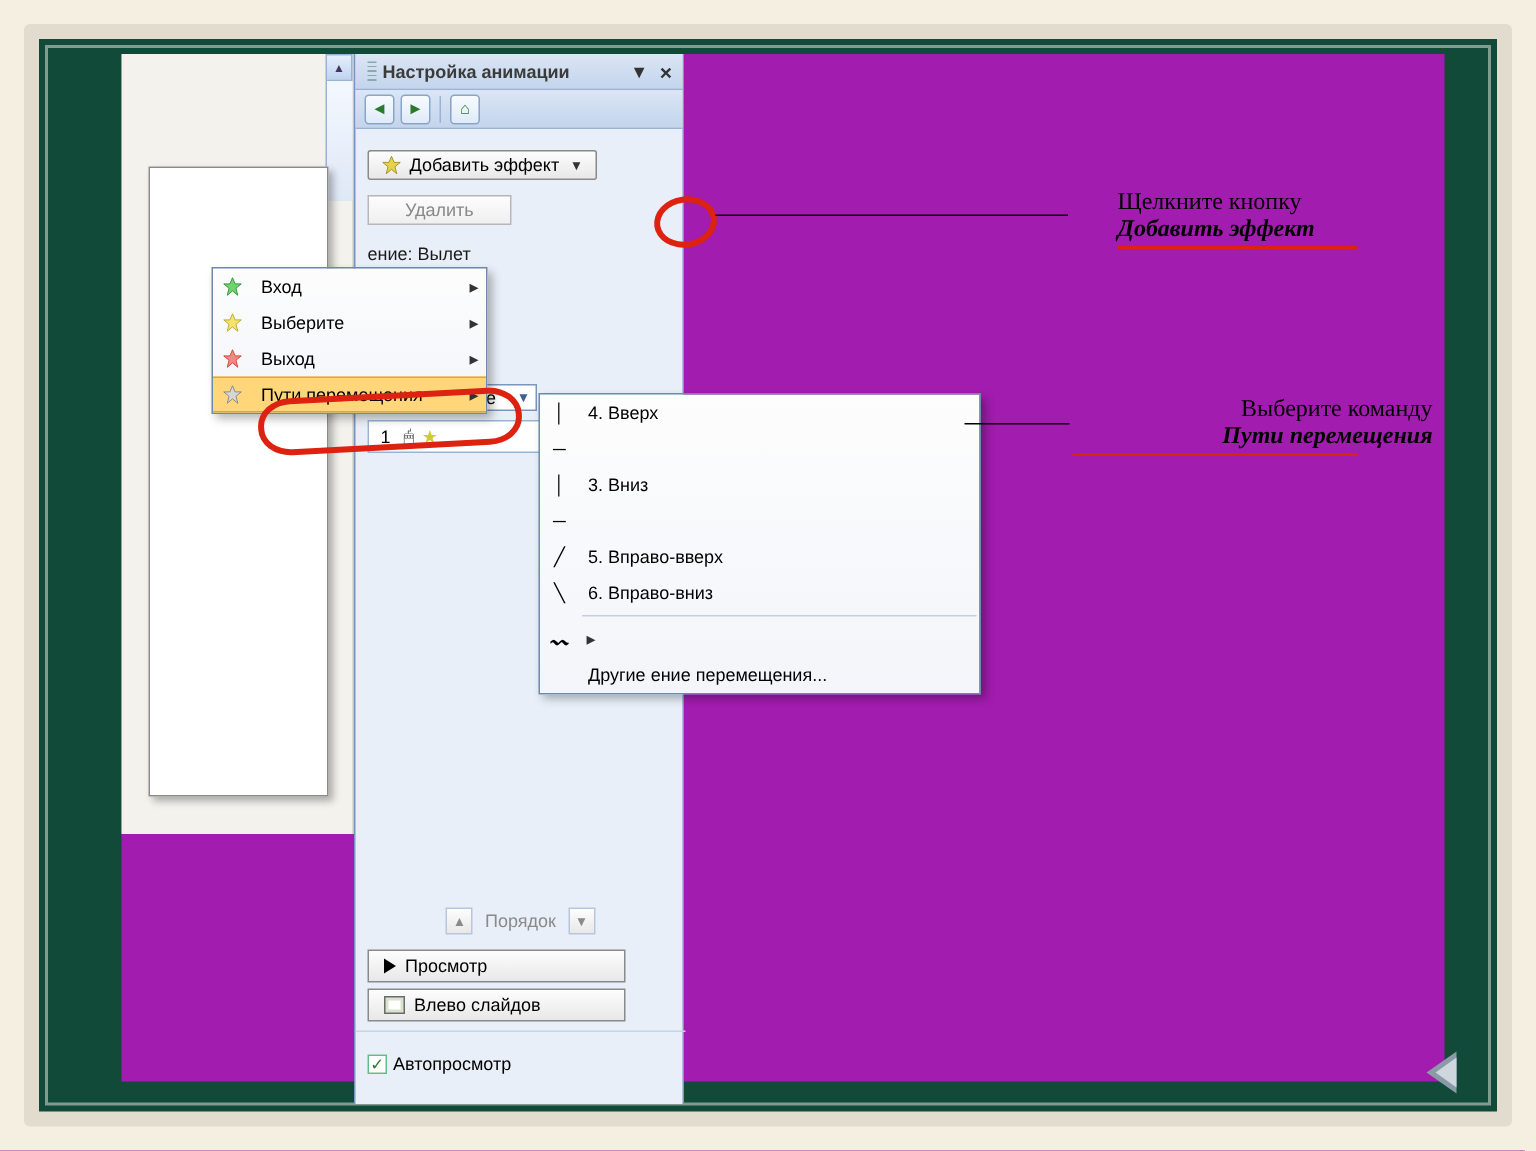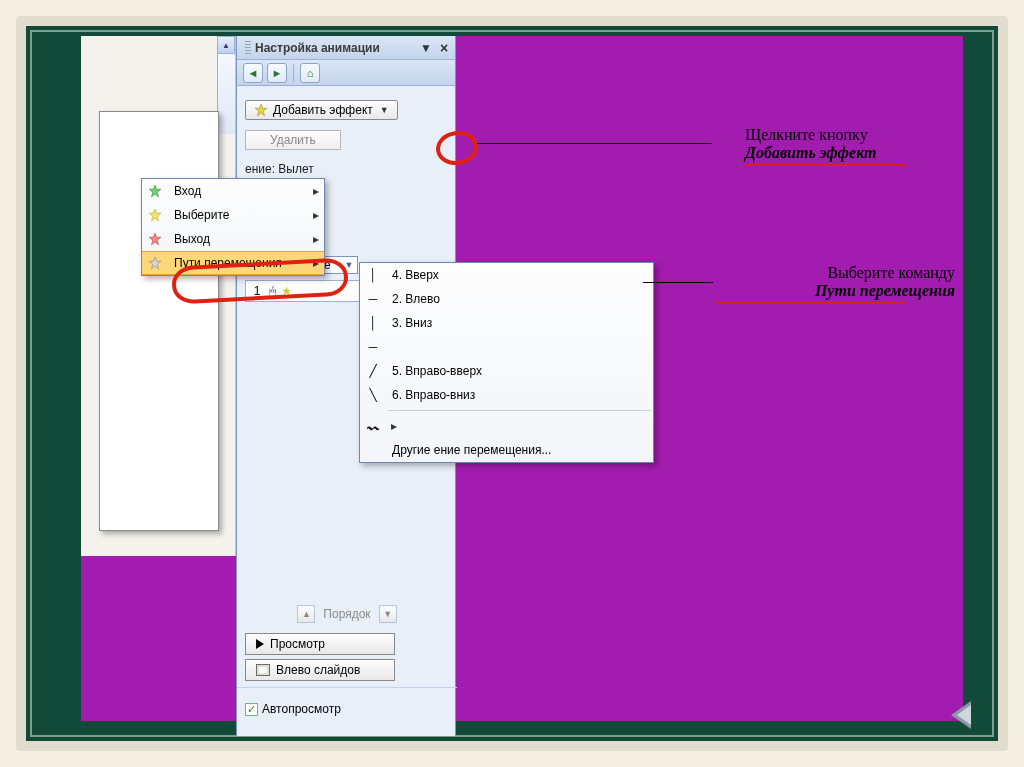--- a/index.html
+++ b/index.html
@@ -82,21 +82,21 @@
     border:1px solid #9ab3d5; background:#fff; width:180px; height:22px; display:flex; align-items:center; gap:5px; padding:0 4px; margin-top:6px;
   }
   .list-row .num{width:14px;text-align:center;}
   .list-row .item-star{color:#cc3;}
   .list-row .arr{margin-left:auto;font-size:9px;color:#406090;}
 
   
   .pane-foot { position:absolute; left:8px; bottom:20px; width:204px; }
   .order-row { display:flex; align-items:center; justify-content:center; gap:8px; color:#8a8a8a; padding:6px 0;}
   .order-arrow{ width:18px;height:18px;border:1px solid #b7c6dc;background:linear-gradient(#fdfdfd,#e8e8e8);display:flex;align-items:center;justify-content:center;font-size:9px;color:#8a8a8a;}
-  .foot-btn { display:flex;align-items:center;gap:6px;border:1px solid #8a8a8a;background:linear-gradient(#fdfdfd,#e8e8e8);padding:3px 10px;margin:4px 0;width:150px;}
+  .foot-btn { display:flex;align-items:center;gap:6px;border:1px solid #8a8a8a;background:linear-gradient(#fdfdfd,#e8e8e8);padding:3px 10px;margin:4px 0;width:172px;}
   .play-tri{width:0;height:0;border-left:8px solid #000;border-top:5px solid transparent;border-bottom:5px solid transparent;}
   .slideshow-ico{width:14px;height:12px;border:1px solid #6b6b6b;background:#d9e3cf;position:relative;}
   .slideshow-ico::after{content:"";position:absolute;left:2px;top:2px;right:2px;bottom:2px;background:#fff;}
   .checkbox-row{display:flex;align-items:center;gap:4px;padding-top:8px;color:#000;}
   .checkbox{width:13px;height:13px;border:1px solid #6b8;background:#fff;display:flex;align-items:center;justify-content:center;color:#2a7a2a;font-size:11px;}
 
   
   .menu {
     position:absolute; background:linear-gradient(#fdfdfd,#f3f5fa);
     border:1px solid #6f88ad; box-shadow:3px 3px 6px rgba(0,0,0,0.3);
@@ -266,21 +266,20 @@
       </div>
     </div>
 
     <div id="menu2" class="menu">
       <div class="menu-item">
         <span class="ic">│</span>
         <span class="txt">4. Вверх</span>
       </div>
       <div class="menu-item">
         <span class="ic">─</span>
-        <span class="txt">2. Влево</span>
       </div>
       <div class="menu-item">
         <span class="ic">│</span>
         <span class="txt">3. Вниз</span>
       </div>
       <div class="menu-item">
         <span class="ic">─</span>
       </div>
       <div class="menu-item">
         <span class="ic">╱</span>

